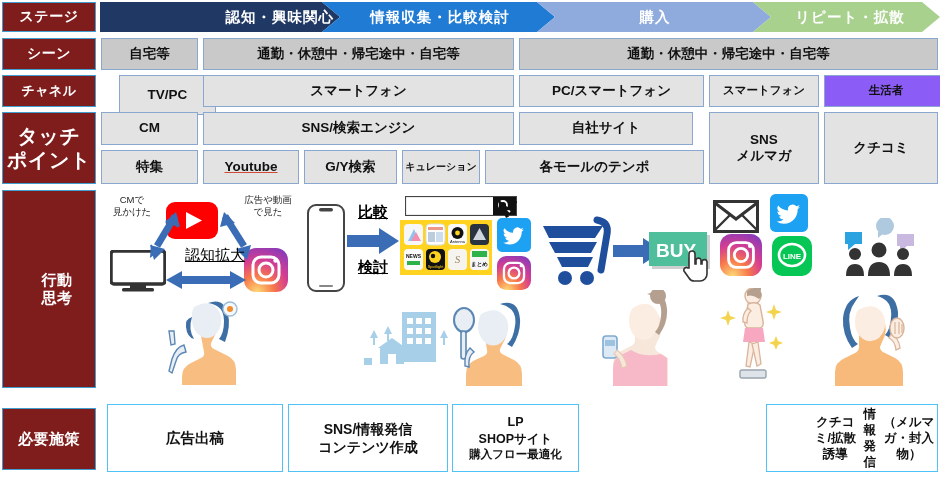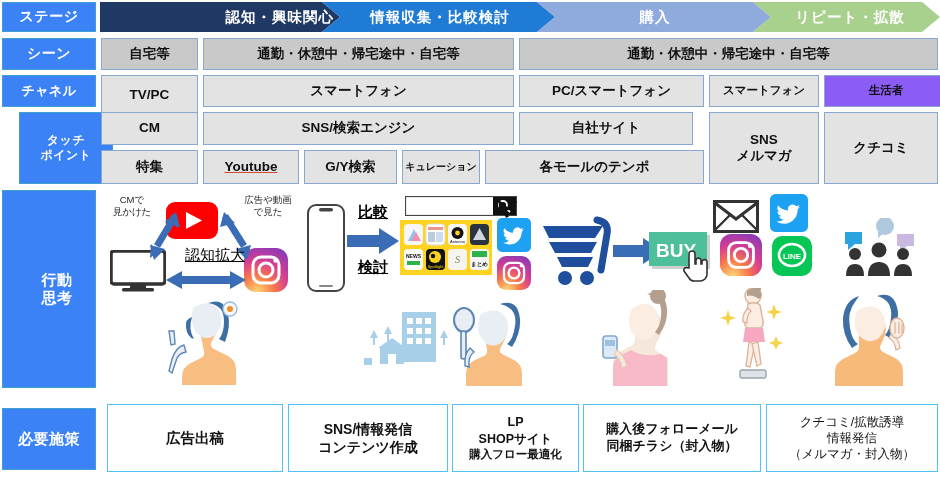--- a/index.html
+++ b/index.html
@@ -9,21 +9,21 @@
     font-family: "Liberation Sans", "DejaVu Sans", sans-serif;
     overflow: hidden;
   }
   #root { position: relative; width: 940px; height: 477px; }
 
   
   .abs { position: absolute; }
 
   
   .rowlabel {
-    background: #3b82f6;
+    background: #7f1d1d;
     border: 1px solid #3f9fd0;
     color: #ffffff;
     font-weight: bold;
     display: flex; align-items: center; justify-content: center;
     text-align: center;
     line-height: 1.22;
     letter-spacing: 0.5px;
   }
 
   
@@ -94,27 +94,27 @@
     </div>
 
   <div class="abs rowlabel" style="left:2px; top:38px; width:94px; height:32px; font-size:14px;">シーン</div>
 
   <div class="abs cell cell-scene" style="left:101px; top:38px; width:97px; height:32px;">自宅等</div>
   <div class="abs cell cell-scene" style="left:203px; top:38px; width:311px; height:32px;">通勤・休憩中・帰宅途中・自宅等</div>
   <div class="abs cell cell-scene" style="left:519px; top:38px; width:419px; height:32px;">通勤・休憩中・帰宅途中・自宅等</div>
 
   <div class="abs rowlabel" style="left:2px; top:75px; width:94px; height:32px; font-size:13px;">チャネル</div>
 
-  <div class="abs cell cell-grey" style="left:101px; top:75px; width:97px; height:40px;">TV/PC</div>
+  <div class="abs cell cell-grey" style="left:119px; top:75px; width:97px; height:40px;">TV/PC</div>
   <div class="abs cell cell-grey" style="left:203px; top:75px; width:311px; height:32px;">スマートフォン</div>
   <div class="abs cell cell-grey" style="left:519px; top:75px; width:185px; height:32px;">PC/スマートフォン</div>
   <div class="abs cell cell-sm2" style="left:709px; top:75px; width:110px; height:32px; background:#e3e3e3; font-weight:bold;">スマートフォン</div>
   <div class="abs cell cell-sm2" style="left:824px; top:75px; width:124px; height:32px; background:#8b5cf6; font-weight:bold;">生活者</div>
 
-  <div class="abs rowlabel" style="left:19px; top:112px; width:94px; height:72px; font-size:12px; flex-direction:column;">
+  <div class="abs rowlabel" style="left:2px; top:112px; width:94px; height:72px; font-size:20px; flex-direction:column;">
     <div>タッチ</div>
     <div>ポイント</div>
   </div>
 
   <div class="abs cell cell-grey" style="left:101px; top:112px; width:97px; height:33px;">CM</div>
   <div class="abs cell cell-grey" style="left:203px; top:112px; width:311px; height:33px;">SNS/検索エンジン</div>
   <div class="abs cell cell-grey" style="left:519px; top:112px; width:174px; height:33px;">自社サイト</div>
 
   <div class="abs cell cell-grey" style="left:101px; top:150px; width:97px; height:34px;">特集</div>
   <div class="abs cell cell-grey" style="left:203px; top:150px; width:96px; height:34px;">
@@ -422,24 +422,20 @@
     <div>SNS/情報発信</div>
     <div>コンテンツ作成</div>
   </div>
 
   <div class="abs measure" style="left:452px; top:404px; width:127px; height:68px; font-size:12.5px; font-weight:bold; flex-direction:column;">
     <div>LP</div>
     <div>SHOPサイト</div>
     <div style="font-size:11.5px;">購入フロー最適化</div>
   </div>
 
-  <div class="abs measure" style="left:583px; top:404px; width:178px; height:68px; font-size:13px; font-weight:bold; flex-direction:column;">
-    <div>購入後フォローメール</div>
-    <div>同梱チラシ（封入物）</div>
-  </div>
-
-  <div class="abs measure" style="left:766px; top:404px; width:172px; height:68px; font-size:12.5px; font-weight:normal; flex-direction:column;">
+
+  <div class="abs measure" style="left:766px; top:404px; width:172px; height:68px; font-size:12.5px; font-weight:bold; flex-direction:row;padding-left:45px;">
     <div>クチコミ/拡散誘導</div>
     <div>情報発信</div>
     <div>（メルマガ・封入物）</div>
   </div>
 
 </div>
 
 </body></html>

